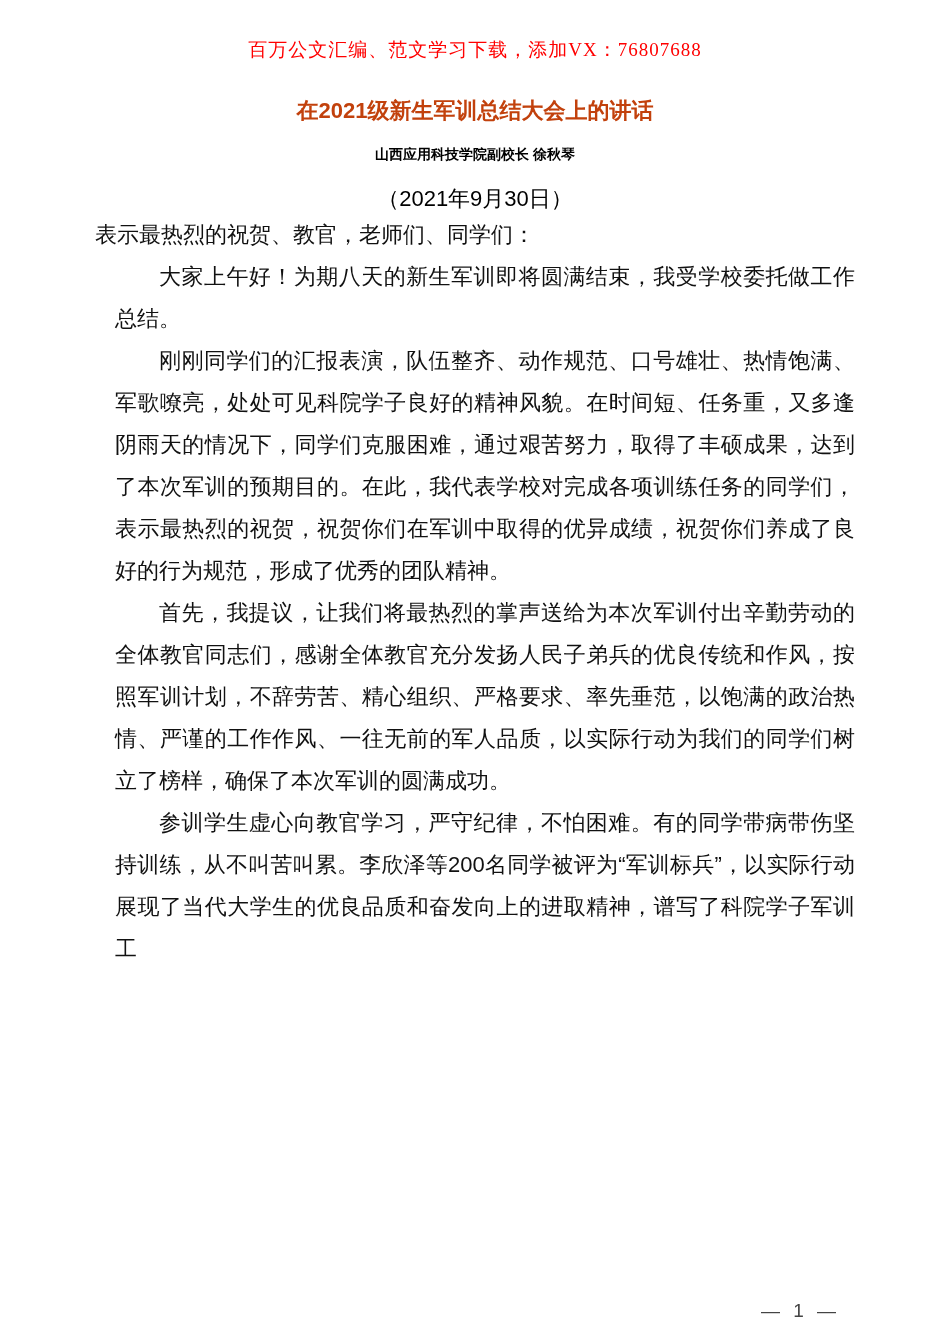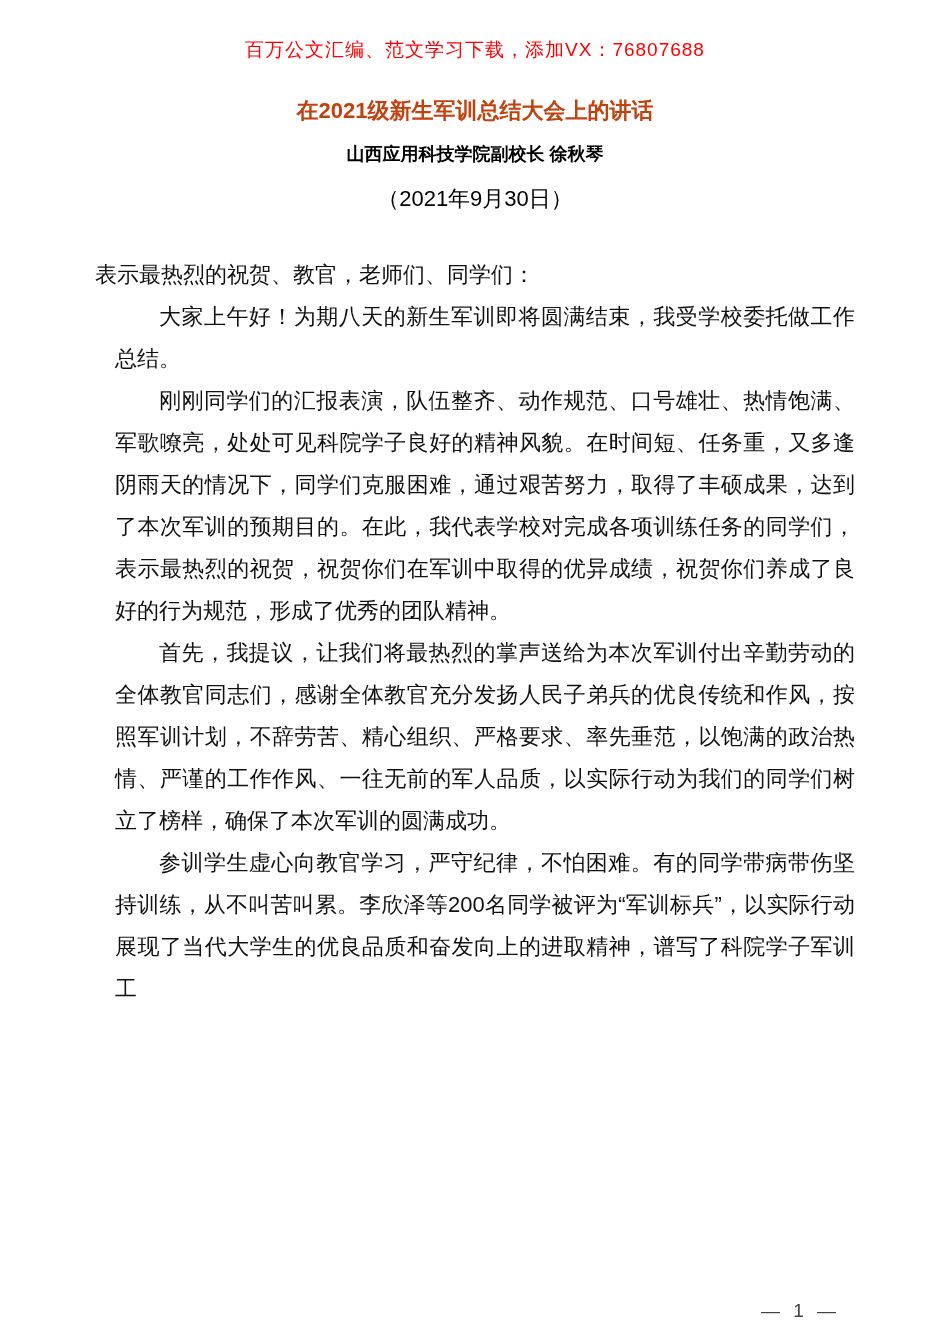--- a/index.html
+++ b/index.html
@@ -18,42 +18,42 @@
     font-family: "Liberation Sans", "DejaVu Sans", sans-serif;
     color: #1a1a1a;
   }
   .header-notice {
     text-align: center;
     font-size: 19px;
     line-height: 24px;
     color: #ff0000;
     letter-spacing: 1px;
     margin-bottom: 34px;
+    font-family: Liberation Serif, serif;
   }
   .title {
     text-align: center;
     font-size: 22px;
     font-weight: bold;
     line-height: 30px;
     margin: 0 0 14px 0;
     color: #c2410c;
   }
   .subtitle {
     text-align: center;
-    font-size: 18px;
+    font-size: 14px;
     font-weight: bold;
     line-height: 28px;
     margin-bottom: 16px;
     color: #000000;
   }
   .date {
     text-align: center;
     font-size: 22px;
     line-height: 30px;
-    margin-bottom: 40px;
     color: #000000;
   }
   .doc-body {
     font-size: 22px;
     line-height: 42px;
     text-align: justify;
     color: #111111;
   }
   .doc-body p.para {
     margin: 0;

